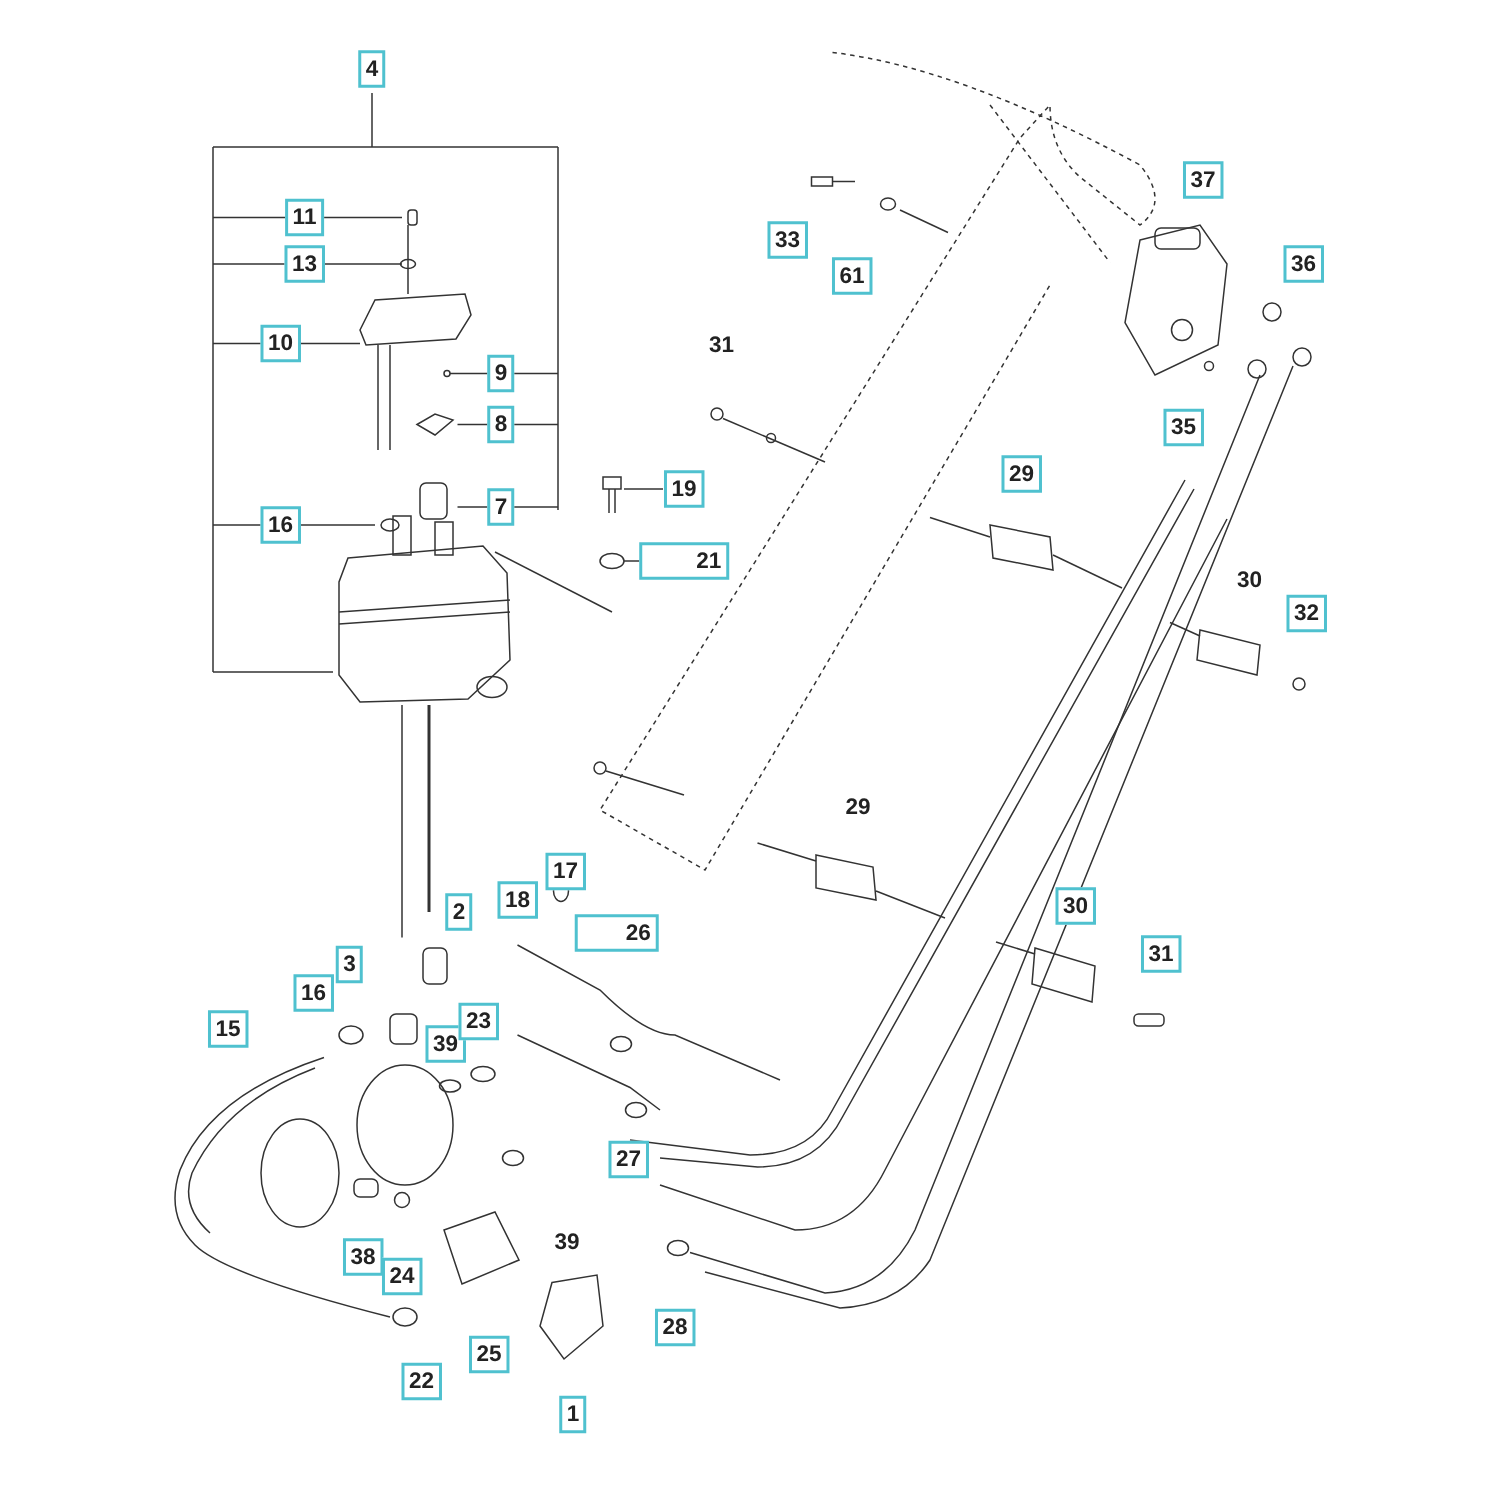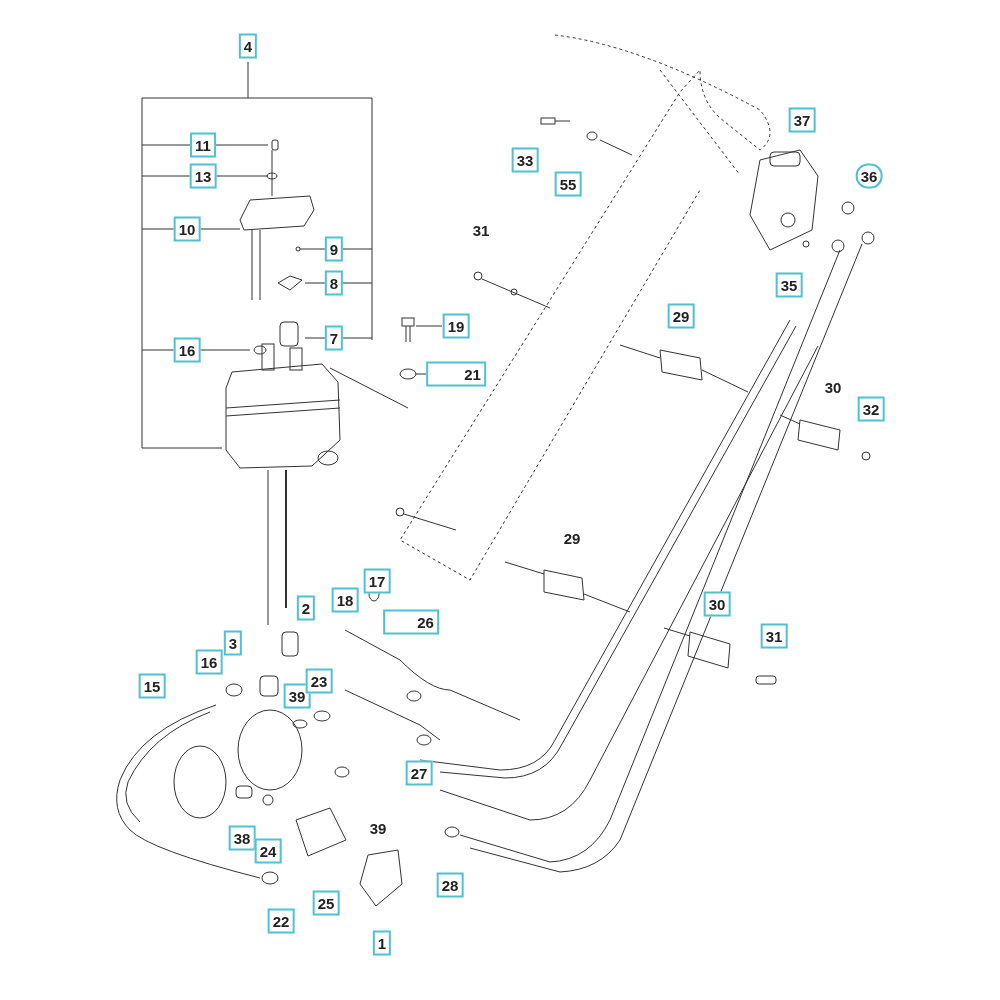--- a/index.html
+++ b/index.html
@@ -147,24 +147,24 @@
 <div class="lbl boxed" style="left:203px;top:145px;">11</div>
 <div class="lbl boxed" style="left:203px;top:176px;">13</div>
 <div class="lbl boxed" style="left:187px;top:229px;text-align:center;">10</div>
 <div class="lbl boxed" style="left:334px;top:249px;">9</div>
 <div class="lbl boxed" style="left:334px;top:283px;">8</div>
 <div class="lbl boxed" style="left:334px;top:338px;">7</div>
 <div class="lbl boxed" style="left:187px;top:350px;">16</div>
 <div class="lbl boxed" style="left:456px;top:326px;">19</div>
 <div class="lbl boxed" style="left:456px;top:374px;padding-left:36px;">21</div>
 <div class="lbl boxed" style="left:525px;top:160px;">33</div>
-<div class="lbl boxed" style="left:568px;top:184px;">55</div>
+<div class="lbl boxed" style="left:568px;top:184px;">61</div>
 <div class="lbl plain" style="left:481px;top:230px;">31</div>
 <div class="lbl boxed" style="left:802px;top:120px;">37</div>
-<div class="lbl boxed" style="left:869px;top:176px;border-radius:12px;">36</div>
+<div class="lbl boxed" style="left:869px;top:176px;">36</div>
 <div class="lbl boxed" style="left:789px;top:285px;">35</div>
 <div class="lbl boxed" style="left:681px;top:316px;">29</div>
 <div class="lbl plain" style="left:833px;top:387px;">30</div>
 <div class="lbl boxed" style="left:871px;top:409px;">32</div>
 <div class="lbl plain" style="left:572px;top:538px;">29</div>
 <div class="lbl boxed" style="left:717px;top:604px;">30</div>
 <div class="lbl boxed" style="left:774px;top:636px;">31</div>
 <div class="lbl boxed" style="left:377px;top:581px;">17</div>
 <div class="lbl boxed" style="left:345px;top:600px;text-align:right;">18</div>
 <div class="lbl boxed" style="left:306px;top:608px;">2</div>

